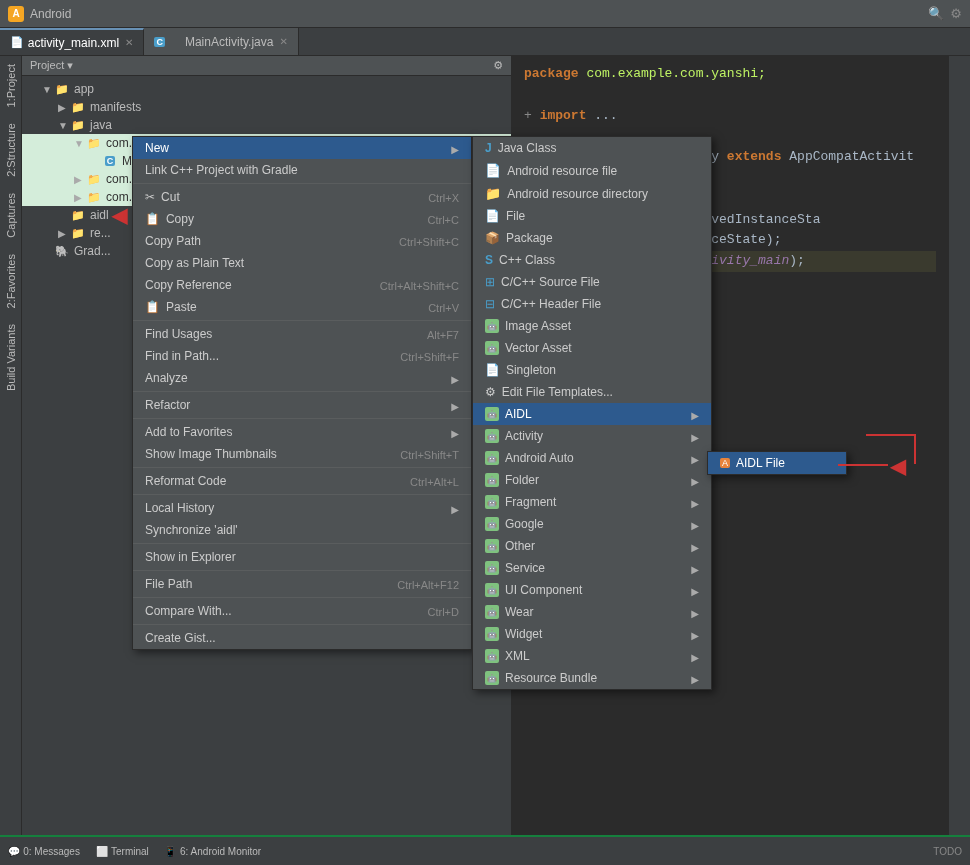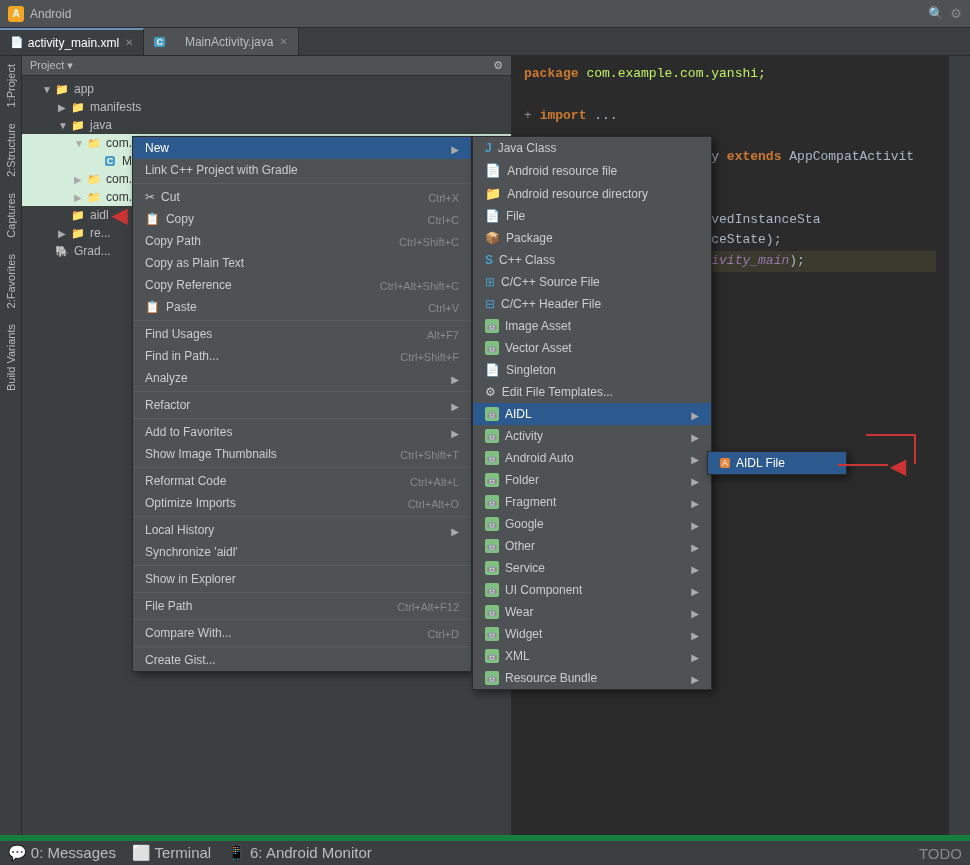--- a/index.html
+++ b/index.html
@@ -195,26 +195,26 @@
       font-family: 'Courier New', monospace;
       font-size: 13px;
       line-height: 1.6;
       color: #a9b7c6;
     }
 
     
     .status-bar {
       height: 30px;
       background: #3c3f41;
-      border-top: 6px solid #15803d;
+      border-top: 2px solid #15803d;
       display: flex;
       align-items: center;
       padding: 0 8px;
       color: #bbbbbb;
-      font-size: 15px;
+      font-size: 10px;
       gap: 16px;
     }
 
     
     .kw { color: #cc7832; font-weight: bold; }
     .cn { color: #bef264; }
     .ann { color: #bbb529; }
 
     
     .android-icon { color: #7fc27f; font-size: 13px; }
@@ -427,26 +427,20 @@
         </span>
         <span class="menu-shortcut">Ctrl+Shift+T</span>
       </div>
       <div class="menu-separator"></div>
       <div class="menu-item">
         <span class="menu-item-left">
           <span>Reformat Code</span>
         </span>
         <span class="menu-shortcut">Ctrl+Alt+L</span>
       </div>
-      <div class="menu-item">
-        <span class="menu-item-left">
-          <span>Optimize Imports</span>
-        </span>
-        <span class="menu-shortcut">Ctrl+Alt+O</span>
-      </div>
       <div class="menu-separator"></div>
       <div class="menu-item">
         <span class="menu-item-left">
           <span>Local History</span>
         </span>
         <span class="menu-arrow">▶</span>
       </div>
       <div class="menu-item">
         <span>Synchronize 'aidl'</span>
       </div>

